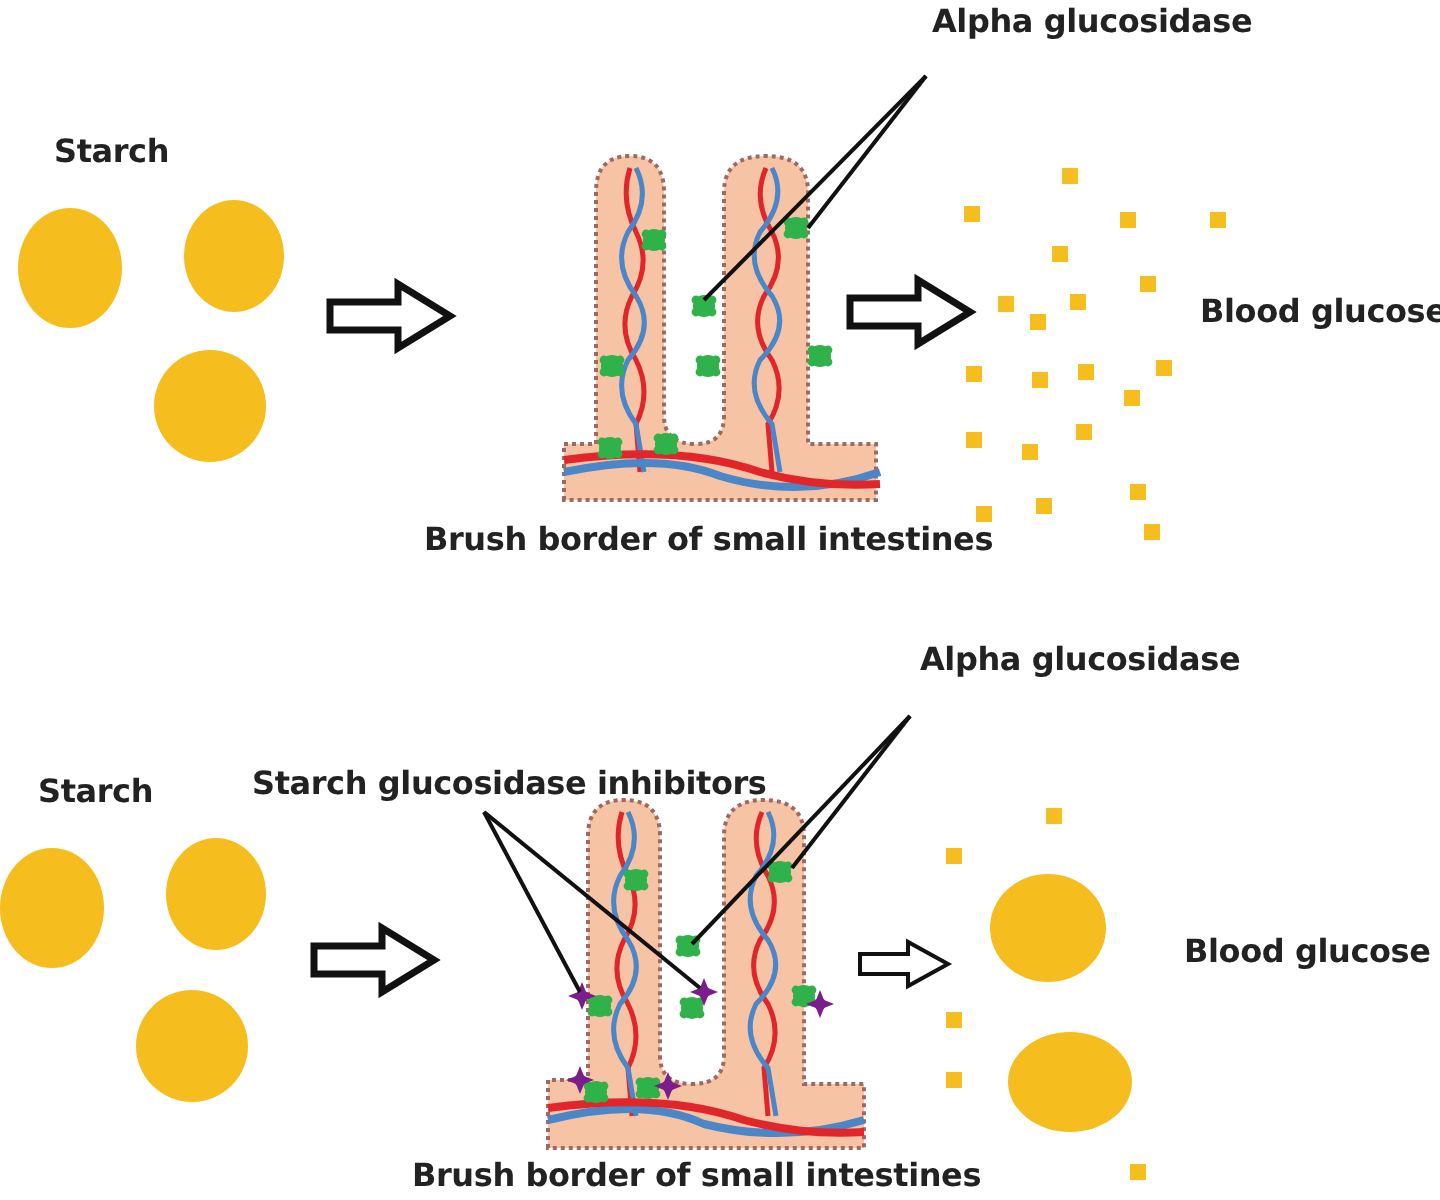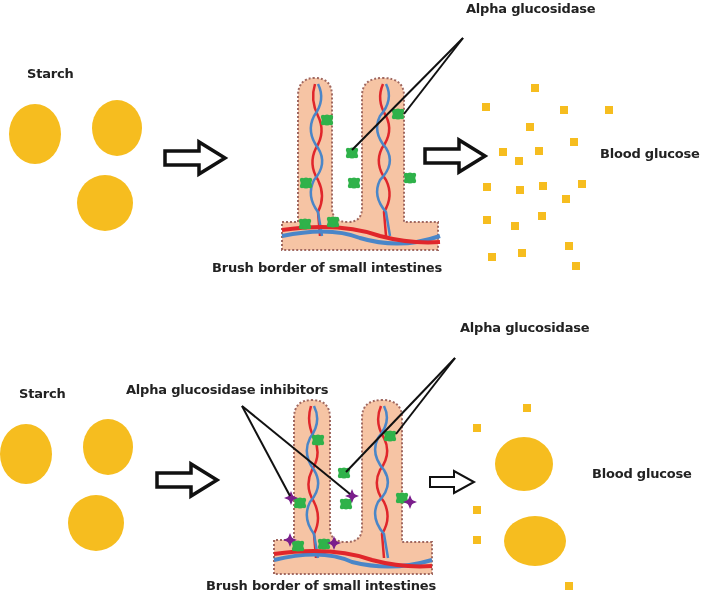--- a/index.html
+++ b/index.html
@@ -1,29 +1,29 @@
 <!DOCTYPE html>
 <html><head>
 <meta charset="utf-8">
 <style>
   html, body { margin:0; padding:0; background:#ffffff; }
   body { width:720px; height:600px; position:relative; overflow:hidden; font-family:"DejaVu Sans", sans-serif; }
-  .lbl { position:absolute; font-family:"DejaVu Sans", sans-serif; font-weight:bold; color:#222; font-size:13px; white-space:nowrap; letter-spacing:-0.2px; }
+  .lbl { position:absolute; font-family:"DejaVu Sans", sans-serif; font-weight:bold; color:#222; font-size:16px; white-space:nowrap; letter-spacing:-0.2px; }
   svg.diagram { position:absolute; left:0; top:0; }
 </style>
 </head>
 <body>
 
 <div class="lbl" style="left:27px;top:66px;">Starch</div>
 <div class="lbl" style="left:466px;top:1px;">Alpha glucosidase</div>
 <div class="lbl" style="left:600px;top:146px;">Blood glucose</div>
 <div class="lbl" style="left:212px;top:260px;">Brush border of small intestines</div>
 
 <div class="lbl" style="left:19px;top:386px;">Starch</div>
-<div class="lbl" style="left:126px;top:382px;">Alpha glucosidase inhibitors</div>
+<div class="lbl" style="left:126px;top:382px;">Starch glucosidase inhibitors</div>
 <div class="lbl" style="left:460px;top:320px;">Alpha glucosidase</div>
 <div class="lbl" style="left:592px;top:466px;">Blood glucose</div>
 <div class="lbl" style="left:206px;top:578px;">Brush border of small intestines</div>
 
 <svg class="diagram" width="720" height="600" viewBox="0 0 720 600">
   <defs>
     <g id="enz">
       <circle r="5.5" fill="#2fb24a"></circle>
       <circle cx="-4" cy="-3" r="2.2" fill="#2fb24a"></circle>
       <circle cx="4" cy="-3" r="2.2" fill="#2fb24a"></circle>

